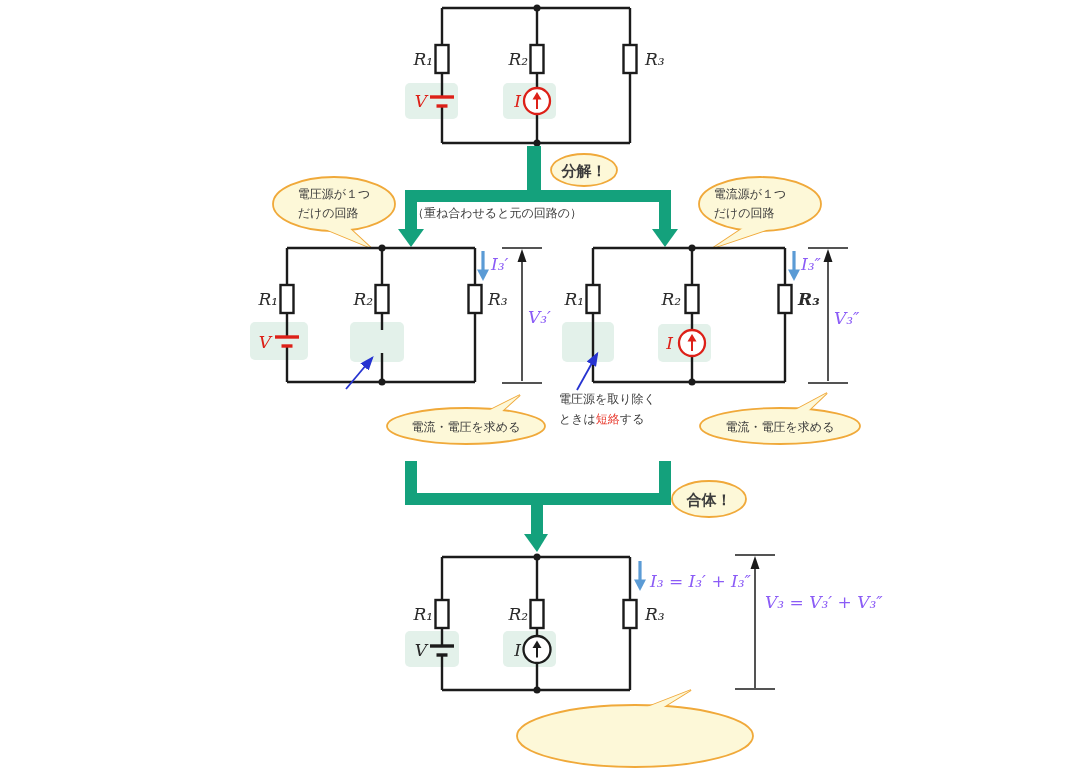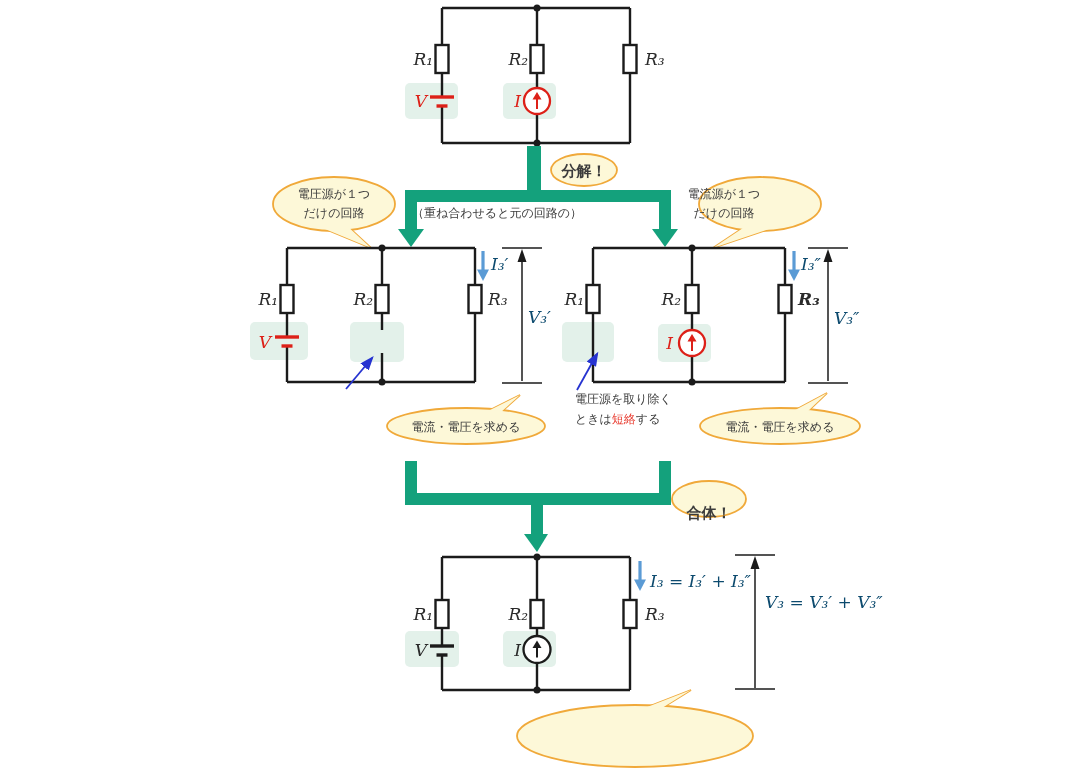--- a/index.html
+++ b/index.html
@@ -1,28 +1,28 @@
 <!DOCTYPE html>
 <html><head>
 <meta charset="utf-8">
 <style>
   html,body{margin:0;padding:0;background:#ffffff;}
   #canvas{position:relative;width:926px;height:772px;background:#ffffff;overflow:hidden;
           font-family:"Liberation Sans","DejaVu Sans",sans-serif;}
   #art{position:absolute;left:0;top:0;}
   .t{position:absolute;white-space:nowrap;color:#3c3c3c;font-size:12px;line-height:19px;}
-  .cc{transform:translate(-50%,-50%);text-align:center;}
+  .cc{transform:translate(-50%,-50%);}
   .ra{transform:translate(-100%,-50%);}
   .la{transform:translate(0,-50%);}
   .math{font-family:"DejaVu Serif","Liberation Serif",serif;font-style:italic;
         font-size:17px;color:#2a2a2a;}
   .mbold{font-weight:bold;}
   .badge{font-weight:bold;font-size:15px;color:#3c3c3c;}
   .red-src{color:#dd2018;}
-  .red-eq{color:#0c4a6e;}
+  .red-eq{color:#8b5cf6;}
   .red-kw{color:#e8392d;}
   .note{line-height:20px;}
   .bub{line-height:19px;}
 </style>
 </head>
 <body>
 
 <div id="canvas">
 
 <svg id="art" width="1071" height="772" viewBox="0 0 1071 772">
@@ -175,46 +175,46 @@
 <div class="t math la" style="left:645px;top:59px">R₃</div>
 <div class="t math ra red-src" style="left:427px;top:101px">V</div>
 <div class="t math ra red-src" style="left:521px;top:101px">I</div>
 
 <div class="t badge cc" style="left:584px;top:170px">分解！</div>
 <div class="t cc" style="left:497px;top:213px">（重ね合わせると元の回路の）</div>
 <div class="t cc bub" style="left:334px;top:204px">
   <div>電圧源が１つ</div>
   <div>だけの回路</div>
 </div>
-<div class="t cc bub" style="left:724px;top:204px">
+<div class="t cc bub" style="left:750px;top:204px">
   <div>電流源が１つ</div>
   <div>だけの回路</div>
 </div>
 
 <div class="t math ra" style="left:278px;top:299px">R₁</div>
 <div class="t math ra" style="left:373px;top:299px">R₂</div>
 <div class="t math la" style="left:488px;top:299px">R₃</div>
 <div class="t math ra red-src" style="left:271px;top:342px">V</div>
 <div class="t math la red-eq" style="left:491px;top:264px">I₃′</div>
 <div class="t math la red-eq" style="left:528px;top:317px">V₃′</div>
 <div class="t cc" style="left:466px;top:427px">電流・電圧を求める</div>
 
 <div class="t math ra" style="left:584px;top:299px">R₁</div>
 <div class="t math ra" style="left:681px;top:299px">R₂</div>
 <div class="t math la mbold" style="left:798px;top:299px">R₃</div>
 <div class="t math ra red-src" style="left:673px;top:343px">I</div>
 <div class="t math la red-eq" style="left:801px;top:264px">I₃″</div>
 <div class="t math la red-eq" style="left:834px;top:318px">V₃″</div>
-<div class="t note" style="left:575px;top:389px">
+<div class="t note" style="left:559px;top:389px">
   <div>電圧源を取り除く</div>
   <div><span>ときは</span><span class="red-kw">短絡</span><span>する</span></div>
 </div>
 <div class="t cc" style="left:780px;top:427px">電流・電圧を求める</div>
 
-<div class="t badge cc" style="left:709px;top:512px">合体！</div>
+<div class="t badge cc" style="left:709px;top:499px">合体！</div>
 
 <div class="t math ra" style="left:433px;top:614px">R₁</div>
 <div class="t math ra" style="left:528px;top:614px">R₂</div>
 <div class="t math la" style="left:645px;top:614px">R₃</div>
 <div class="t math ra" style="left:427px;top:650px">V</div>
 <div class="t math ra" style="left:521px;top:650px">I</div>
 <div class="t math la red-eq" style="left:650px;top:581px">I₃ = I₃′ + I₃″</div>
 <div class="t math la red-eq" style="left:765px;top:602px">V₃ = V₃′ + V₃″</div>
 
 </div>

